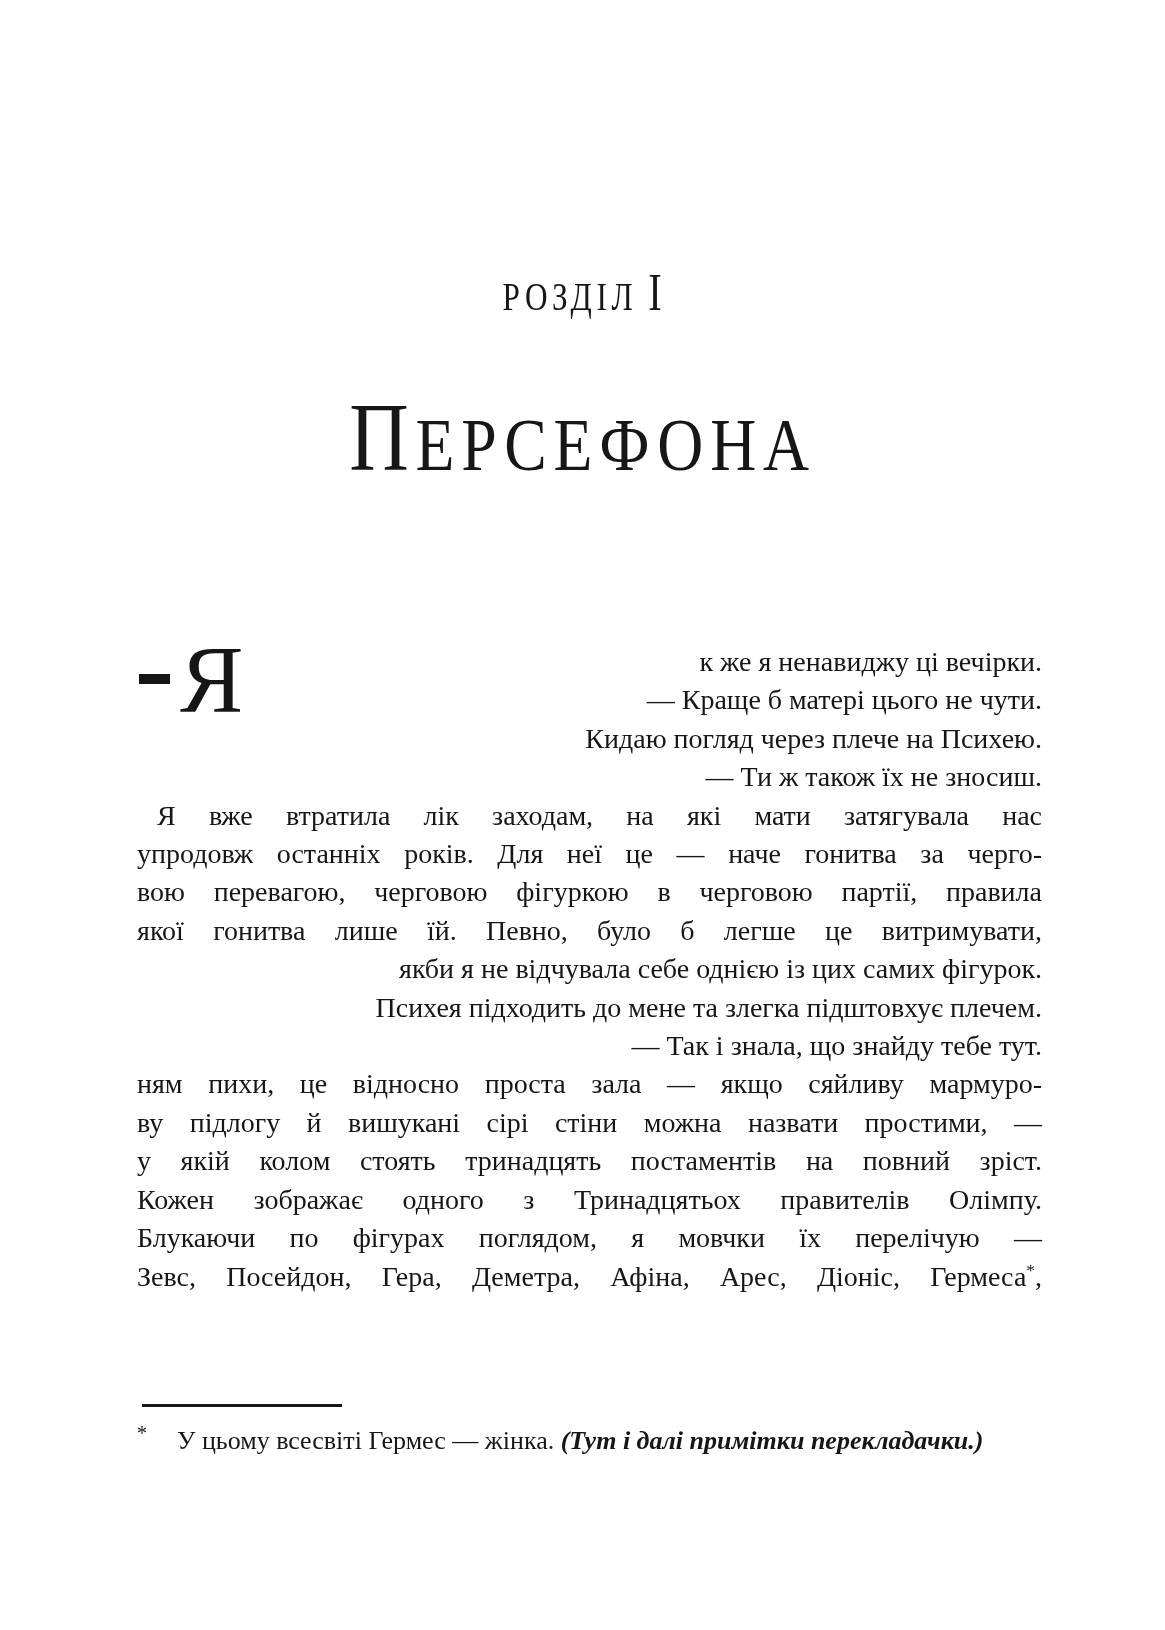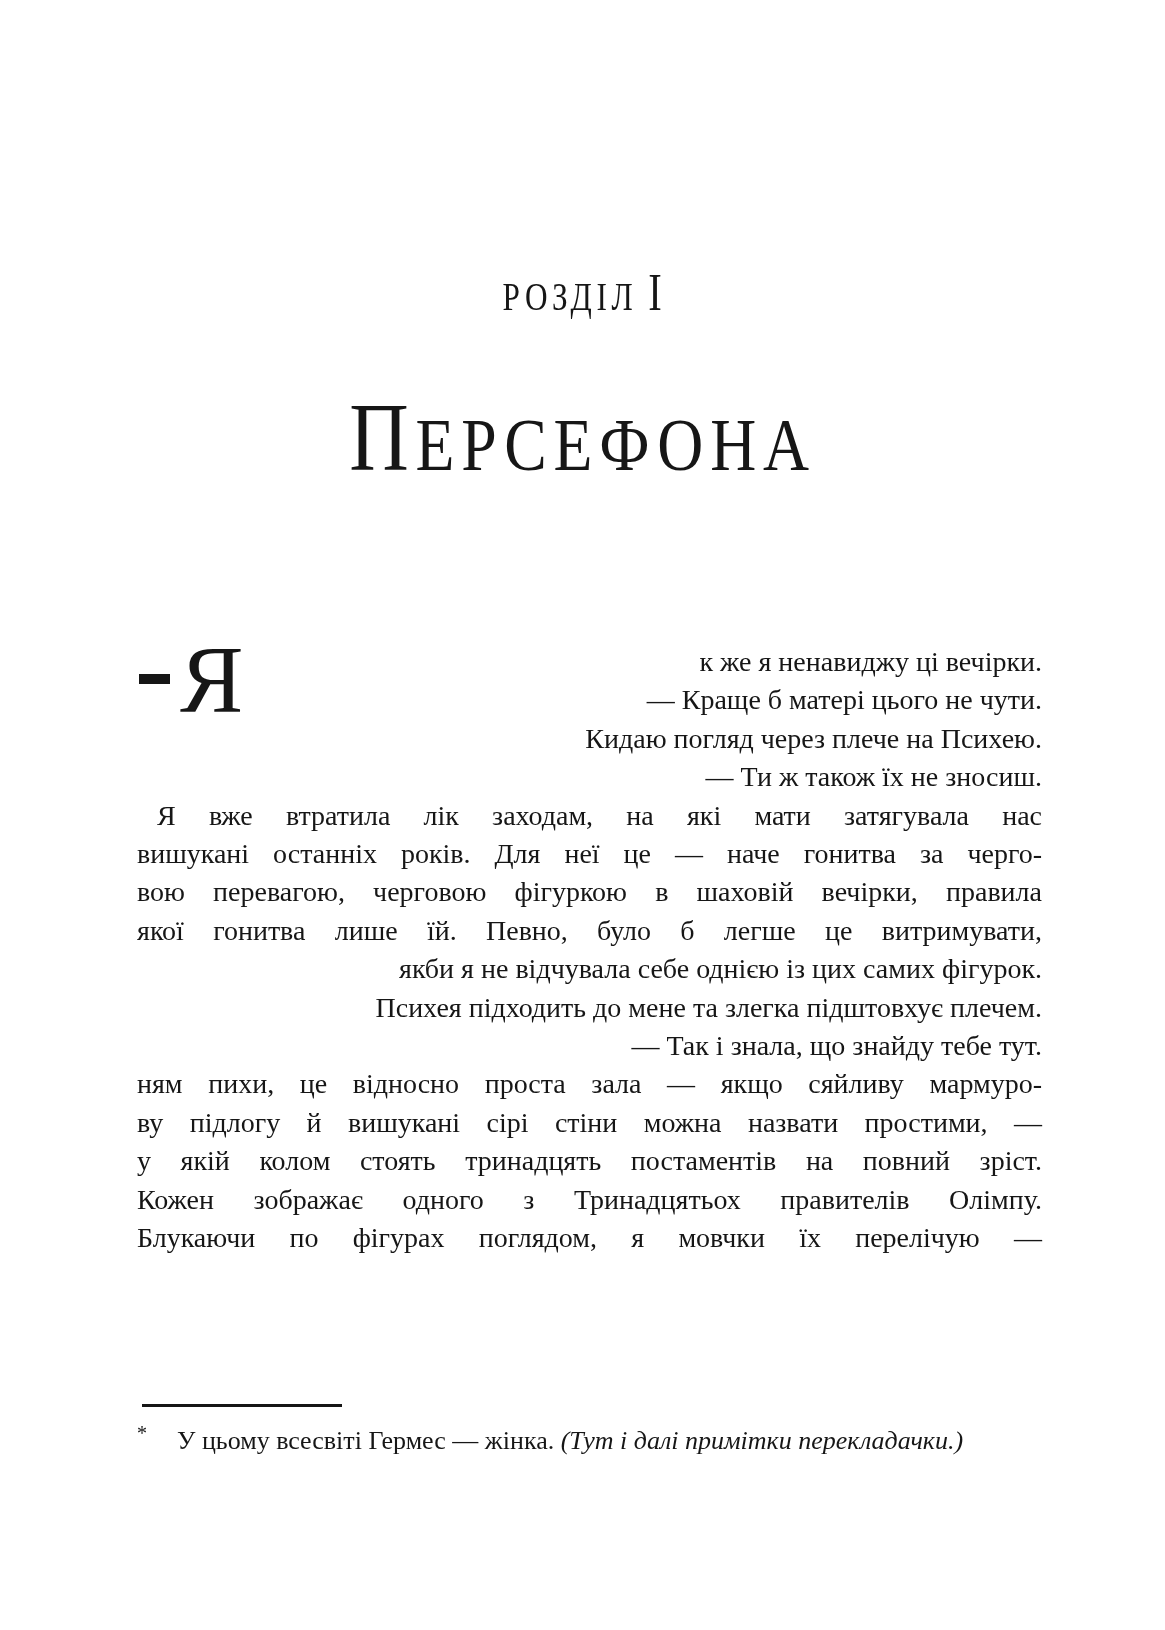--- a/index.html
+++ b/index.html
@@ -70,21 +70,21 @@
     width:200px;height:3px;background:#161616;
   }
   .footnote{
     position:absolute;left:137px;top:1416px;width:905px;
     font-size:26px;line-height:34px;
   }
   .fn-marker{
     font-size:20px;vertical-align:9px;
     display:inline-block;width:40px;
   }
-  .fn-italic{font-style:italic;}
+  .fn-italic{font-style:italic;font-weight:bold;}
 </style>
 </head>
 <body>
 
 <div class="page">
 
   <div class="kicker">
     <span class="kicker-inner">
       <span class="kicker-label">РОЗДІЛ</span>
       <span class="kicker-numeral">I</span>
@@ -102,32 +102,33 @@
     <div class="dropcap">
       <span class="drop-dash">—</span>
       <span class="drop-letter">Я</span>
     </div>
 
     <div class="ln dropline">к же я ненавиджу ці вечірки.</div>
     <div class="ln dropline">— Краще б матері цього не чути.</div>
     <div class="ln indent">Кидаю погляд через плече на Психею.</div>
     <div class="ln indent">— Ти ж також їх не зносиш.</div>
     <div class="ln indent just">Я вже втратила лік заходам, на які мати затягувала нас</div>
-    <div class="ln just">вишукані останніх років. Для неї це — наче гонитва за черго-</div>
-    <div class="ln just">вою перевагою, черговою фігуркою в шаховій вечірки, правила</div>
+    <div class="ln just">упродовж останніх років. Для неї це — наче гонитва за черго-</div>
+    <div class="ln just">вою перевагою, черговою фігуркою в черговою партії, правила</div>
     <div class="ln just">якої гонитва лише їй. Певно, було б легше це витримувати,</div>
     <div class="ln">якби я не відчувала себе однією із цих самих фігурок.</div>
     <div class="ln indent">Психея підходить до мене та злегка підштовхує плечем.</div>
     <div class="ln indent">— Так і знала, що знайду тебе тут.</div>
     <div class="ln just">ням пихи, це відносно проста зала — якщо сяйливу мармуро-</div>
     <div class="ln just">ву підлогу й вишукані сірі стіни можна назвати простими, —</div>
     <div class="ln just">у якій колом стоять тринадцять постаментів на повний зріст.</div>
     <div class="ln just">Кожен зображає одного з Тринадцятьох правителів Олімпу.</div>
     <div class="ln just">Блукаючи по фігурах поглядом, я мовчки їх перелічую —</div>
 
+    <div class="ln just"><span>Зевс, Посейдон, Гера, Деметра, Афіна, Арес, Діоніс, Гермеса</span><sup class="fn-ref">*</sup><span>,</span></div>
 
   </div>
 
   <div class="footnote-rule"></div>
   <div class="footnote">
     <span class="fn-marker">*</span><span>У цьому всесвіті Гермес — жінка. </span><span class="fn-italic">(Тут і далі примітки перекладачки.)</span>
   </div>
 
 </div>
 

